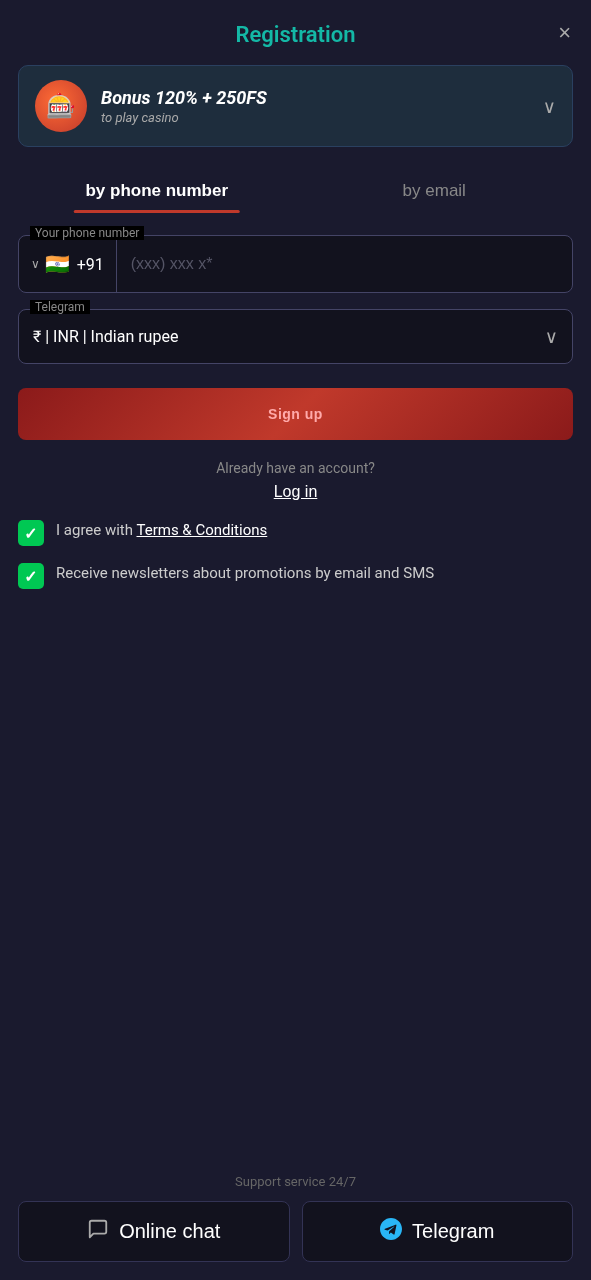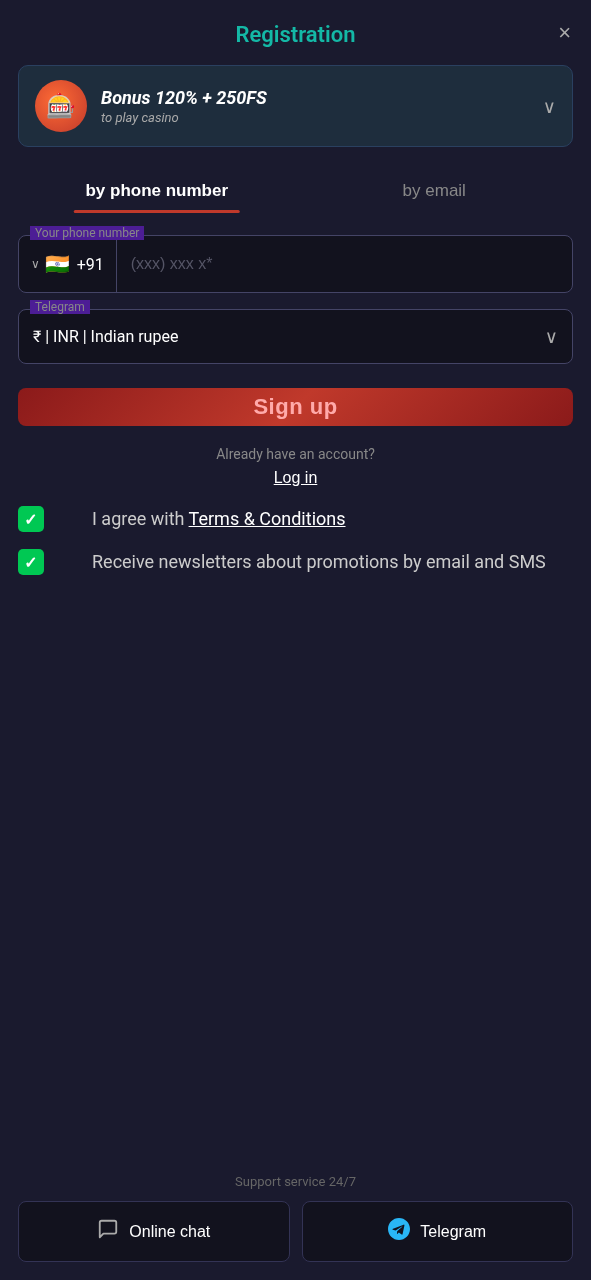--- a/index.html
+++ b/index.html
@@ -141,21 +141,21 @@
 
     .input-group {
       position: relative;
       margin-bottom: 16px;
     }
 
     .input-label {
       position: absolute;
       top: -9px;
       left: 12px;
-      background-color: #4c1d95;
+      background-color: #000000;
       padding: 0 5px;
       font-size: 12px;
       color: #888888;
       z-index: 1;
     }
 
     .phone-input-wrapper {
       display: flex;
       align-items: center;
       border: 1.5px solid #444466;
@@ -219,26 +219,26 @@
     }
 
     .currency-chevron {
       color: #aaaaaa;
       font-size: 18px;
     }
 
     
     .signup-btn {
       width: 100%;
-      padding: 6px;
+      padding: 18px;
       background: linear-gradient(135deg, #8b1a1a, #c0392b, #8b1a1a);
       border: none;
       border-radius: 8px;
       color: #ffaaaa;
-      font-size: 22px;
+      font-size: 14px;
       font-weight: 600;
       cursor: pointer;
       margin-top: 8px;
       letter-spacing: 0.5px;
     }
 
     
     .login-section {
       text-align: center;
       margin-top: 20px;
@@ -284,24 +284,23 @@
       margin-top: 1px;
     }
 
     .checkbox-check {
       color: #ffffff;
       font-size: 16px;
       font-weight: bold;
     }
 
     .checkbox-label {
-      font-size: 18px;
+      font-size: 15px;
       color: #cccccc;
       line-height: 1.5;
-      margin-left: 36px;
     }
 
     .terms-link {
       color: #ffffff;
       text-decoration: underline;
       cursor: pointer;
     }
 
     
     .support-section {
@@ -328,21 +327,21 @@
       flex: 1;
       display: flex;
       align-items: center;
       justify-content: center;
       gap: 10px;
       padding: 16px 12px;
       background-color: #12121e;
       border: 1.5px solid #333355;
       border-radius: 8px;
       color: #ffffff;
-      font-size: 16px;
+      font-size: 20px;
       cursor: pointer;
     }
 
     .support-icon {
       font-size: 20px;
     }
 
     .telegram-icon {
       color: #29b6f6;
     }

